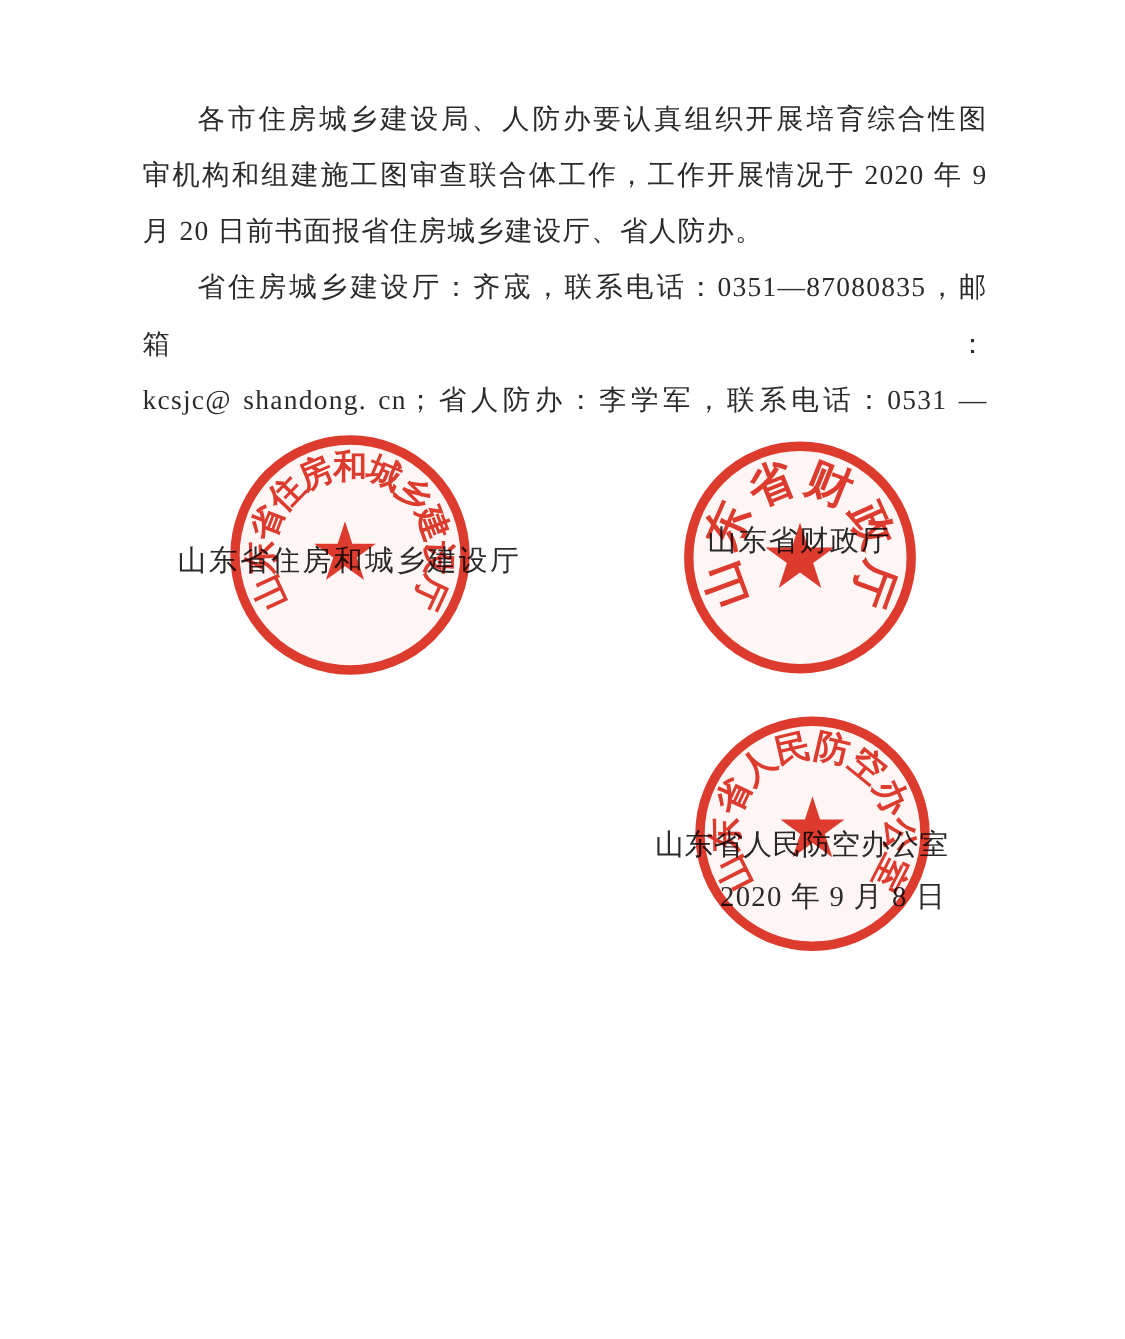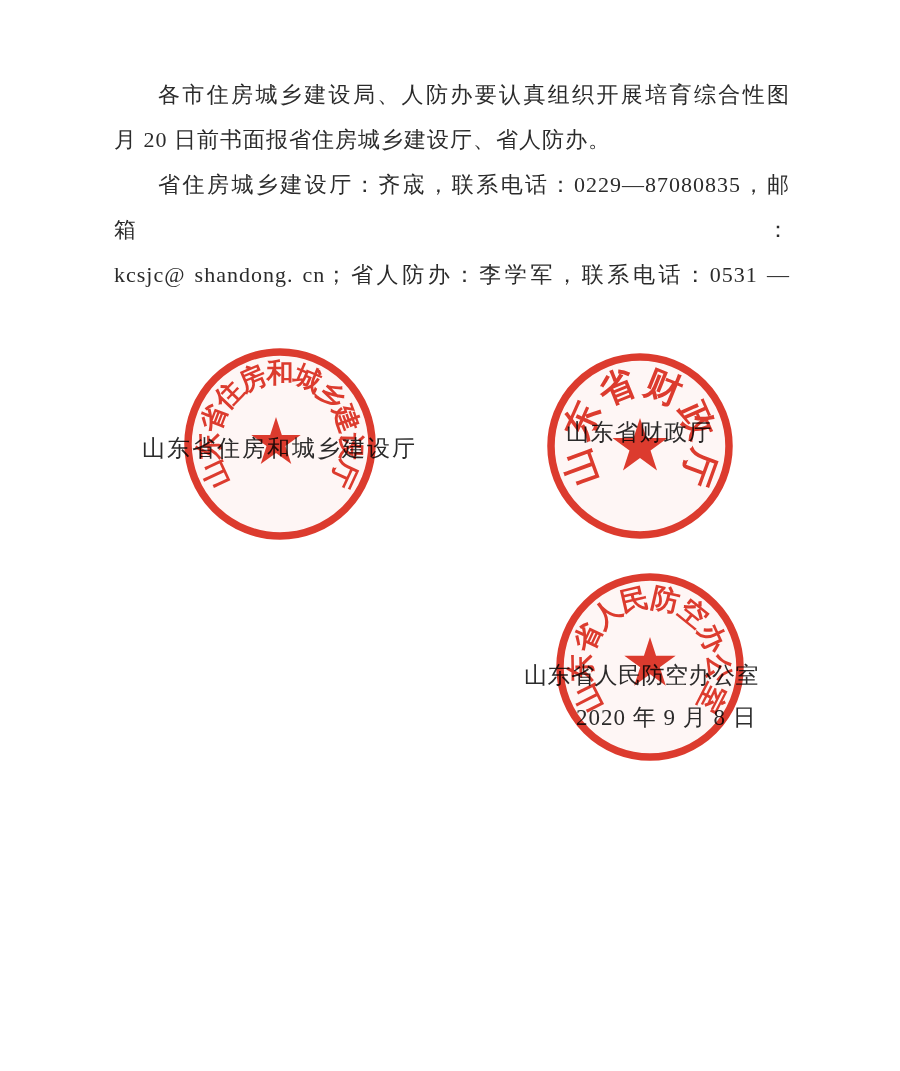--- a/index.html
+++ b/index.html
@@ -67,22 +67,23 @@
   }
   .seal-star{ fill:var(--seal-red); }
 </style>
 </head>
 <body>
 
 <div class="page">
 
   <div class="doc-text">
     <div class="line jl indent">各市住房城乡建设局、人防办要认真组织开展培育综合性图</div>
+    <div class="line jl">审机构和组建施工图审查联合体工作，工作开展情况于 2020 年 9</div>
     <div class="line">月 20 日前书面报省住房城乡建设厅、省人防办。</div>
-    <div class="line jl indent">省住房城乡建设厅：齐宬，联系电话：0229—87080835，邮箱：</div>
+    <div class="line jl indent">省住房城乡建设厅：齐宬，联系电话：0351—87080835，邮箱：</div>
     <div class="line jl">kcsjc@ shandong. cn；省人防办：李学军，联系电话：0531 —</div>
   </div>
 
   <div class="sig sig-housing">山东省住房和城乡建设厅</div>
   <div class="sig sig-finance">山东省财政厅</div>
   <div class="sig sig-civildef">山东省人民防空办公室</div>
   <div class="sig sig-date">2020 年 9 月 8 日</div>
 
   <svg class="seals-overlay" viewBox="0 0 900 1071" xmlns="http://www.w3.org/2000/svg">
 

